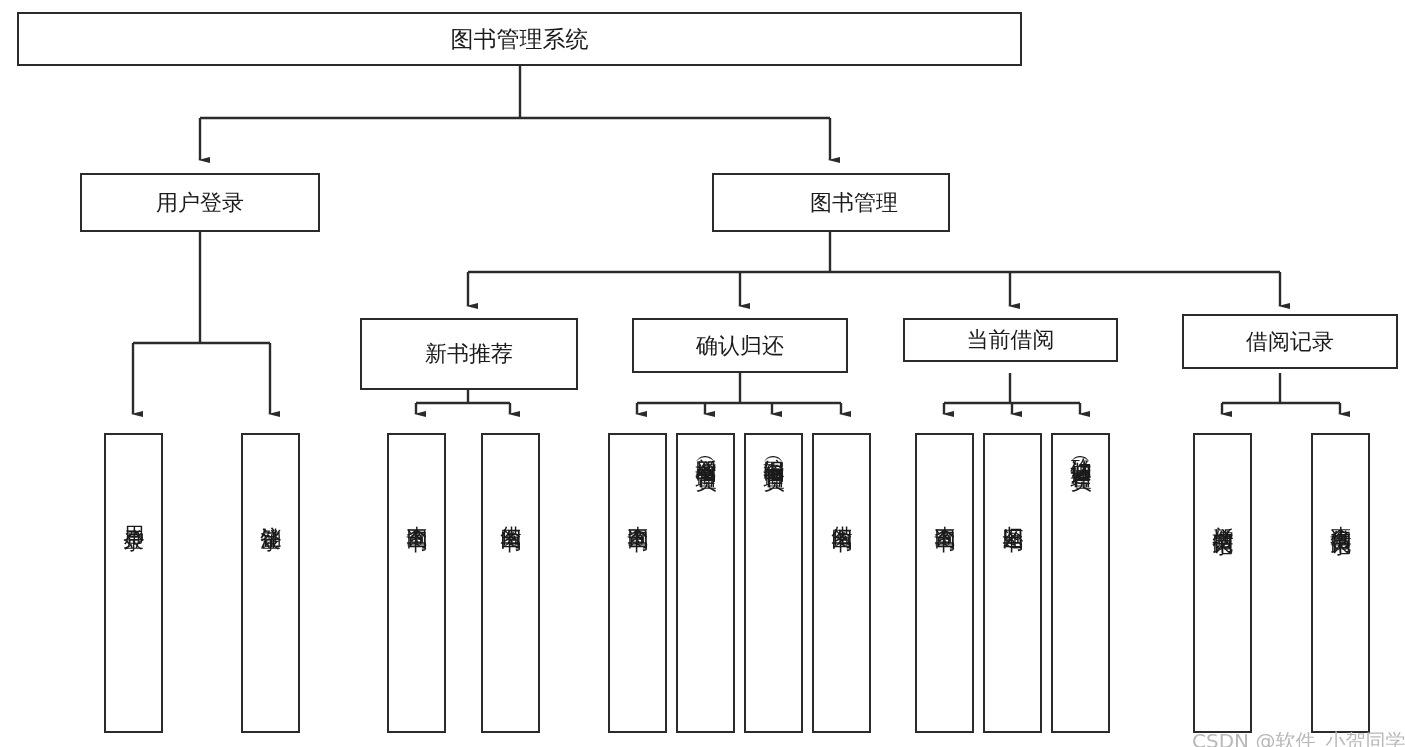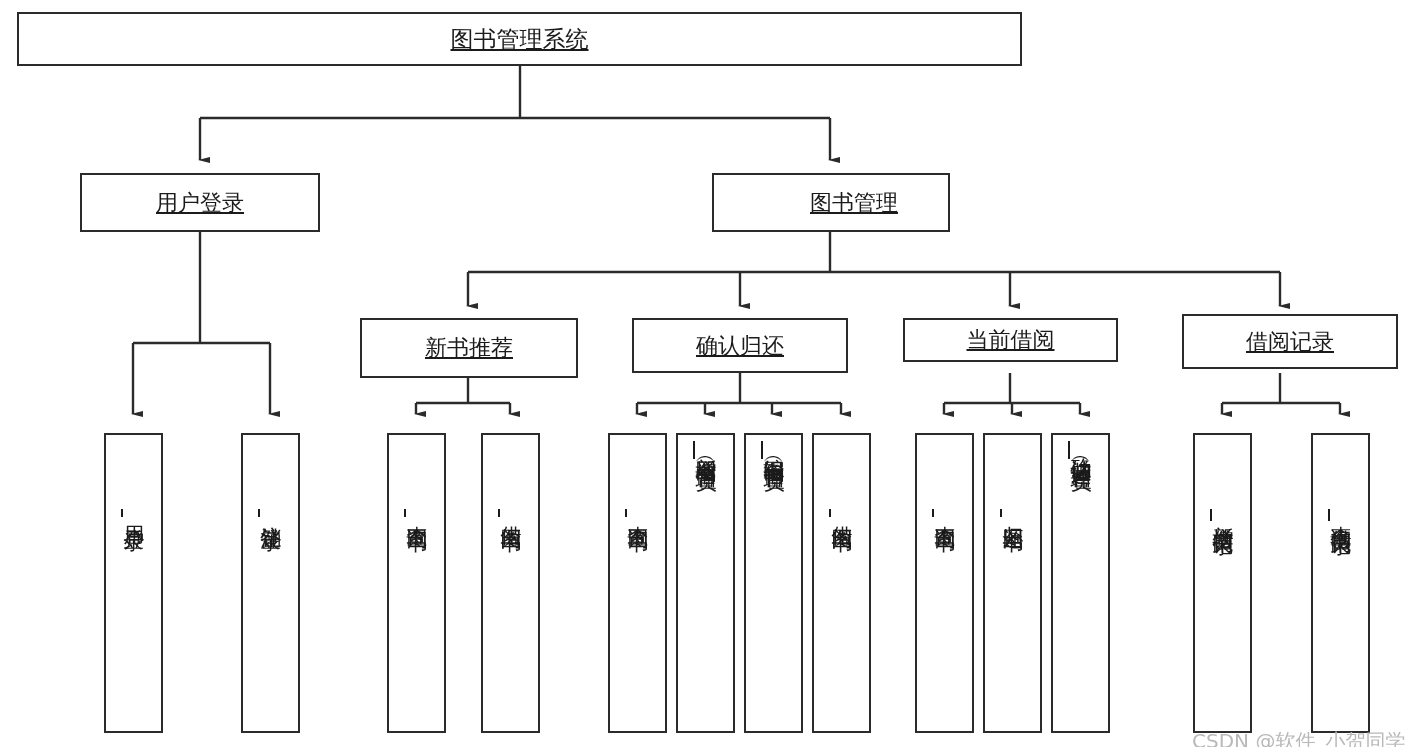--- a/index.html
+++ b/index.html
@@ -19,21 +19,20 @@
   }
   .node {
     position: absolute;
     box-sizing: border-box;
     border: 2px solid #2b2b2b;
     background: #ffffff;
     display: flex;
     align-items: center;
     justify-content: center;
     color: #1b1b1b;
-    text-decoration: underline;
   }
   .node.root {
     font-size: 23px;
   }
   .node.lvl2 {
     font-size: 22px;
   }
   .node.lvl3 {
     font-size: 22px;
   }
@@ -130,21 +129,21 @@
     <span>图书管理系统</span>
   </div>
 
   <div class="node lvl2" style="left:80px; top:173px; width:240px; height:59px;">
     <span>用户登录</span>
   </div>
   <div class="node lvl2" style="left:712px; top:173px; width:238px; height:59px;padding-left:46px;">
     <span>图书管理</span>
   </div>
 
-  <div class="node lvl3" style="left:360px; top:318px; width:218px; height:60px;">
+  <div class="node lvl3" style="left:360px; top:318px; width:218px; height:72px;">
     <span>新书推荐</span>
   </div>
   <div class="node lvl3" style="left:632px; top:318px; width:216px; height:55px;">
     <span>确认归还</span>
   </div>
   <div class="node lvl3" style="left:903px; top:318px; width:215px; height:44px;">
     <span>当前借阅</span>
   </div>
   <div class="node lvl3" style="left:1172px; top:314px; width:216px; height:55px;margin-left:10px;">
     <span>借阅记录</span>

